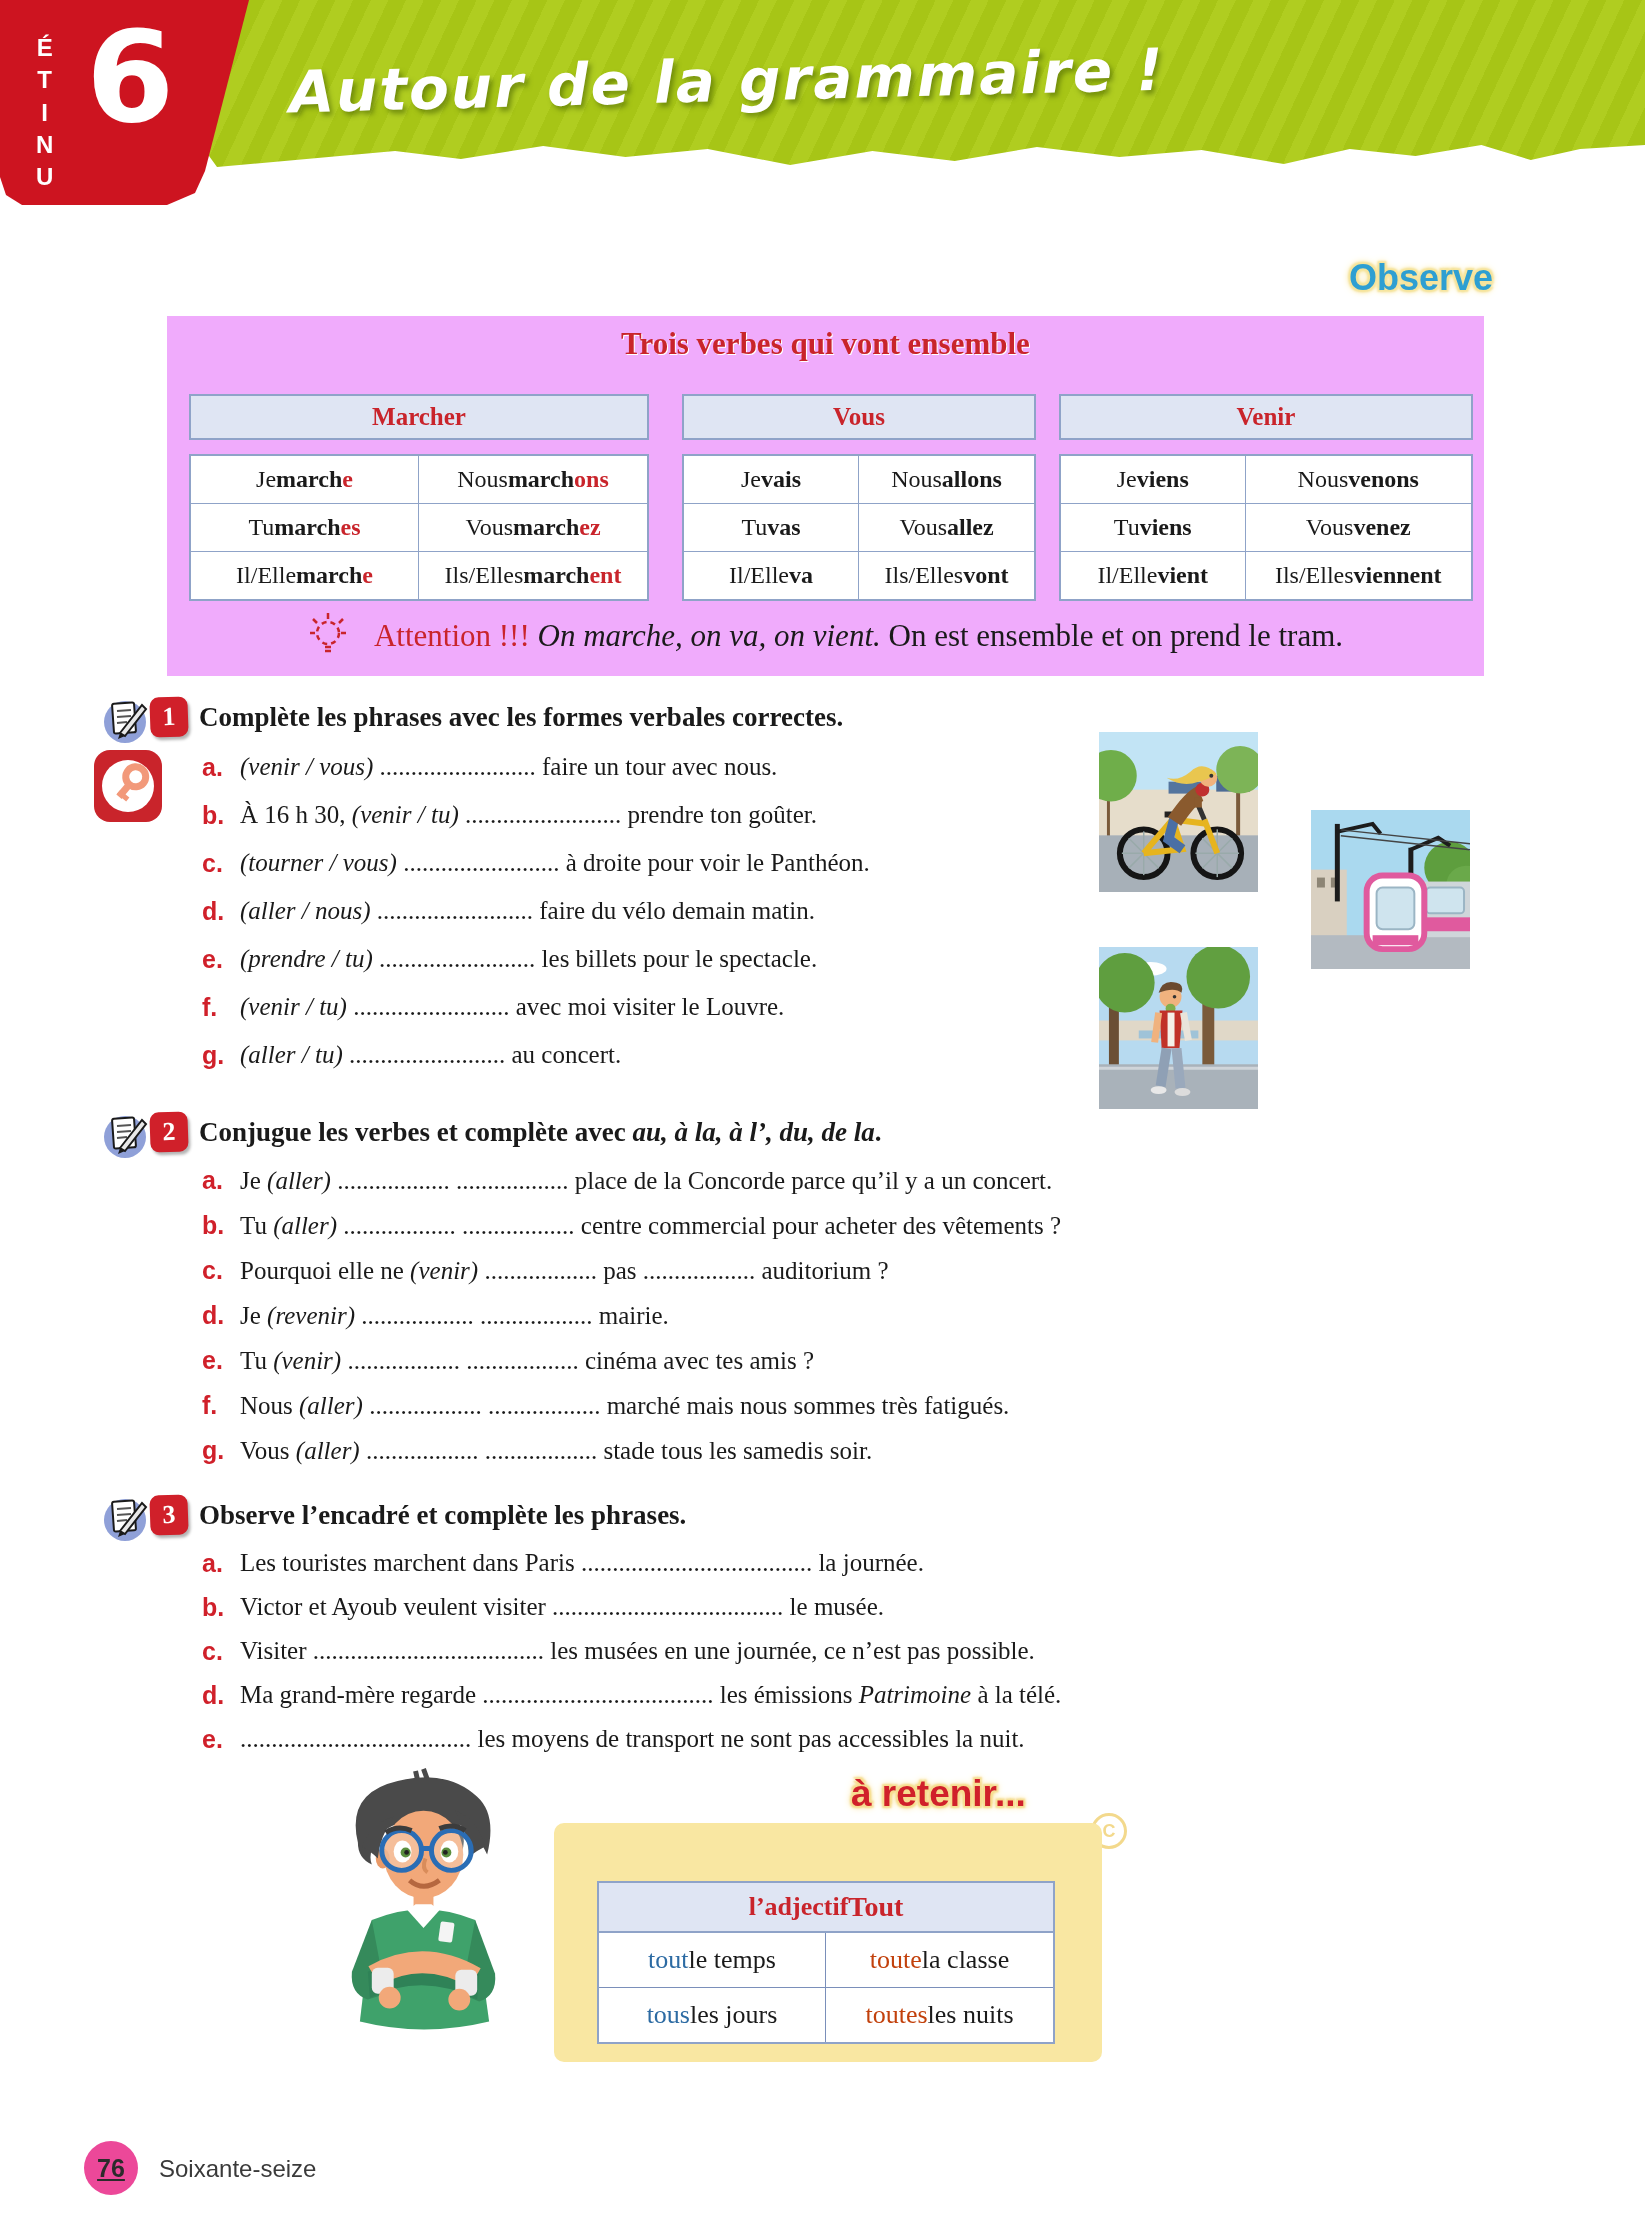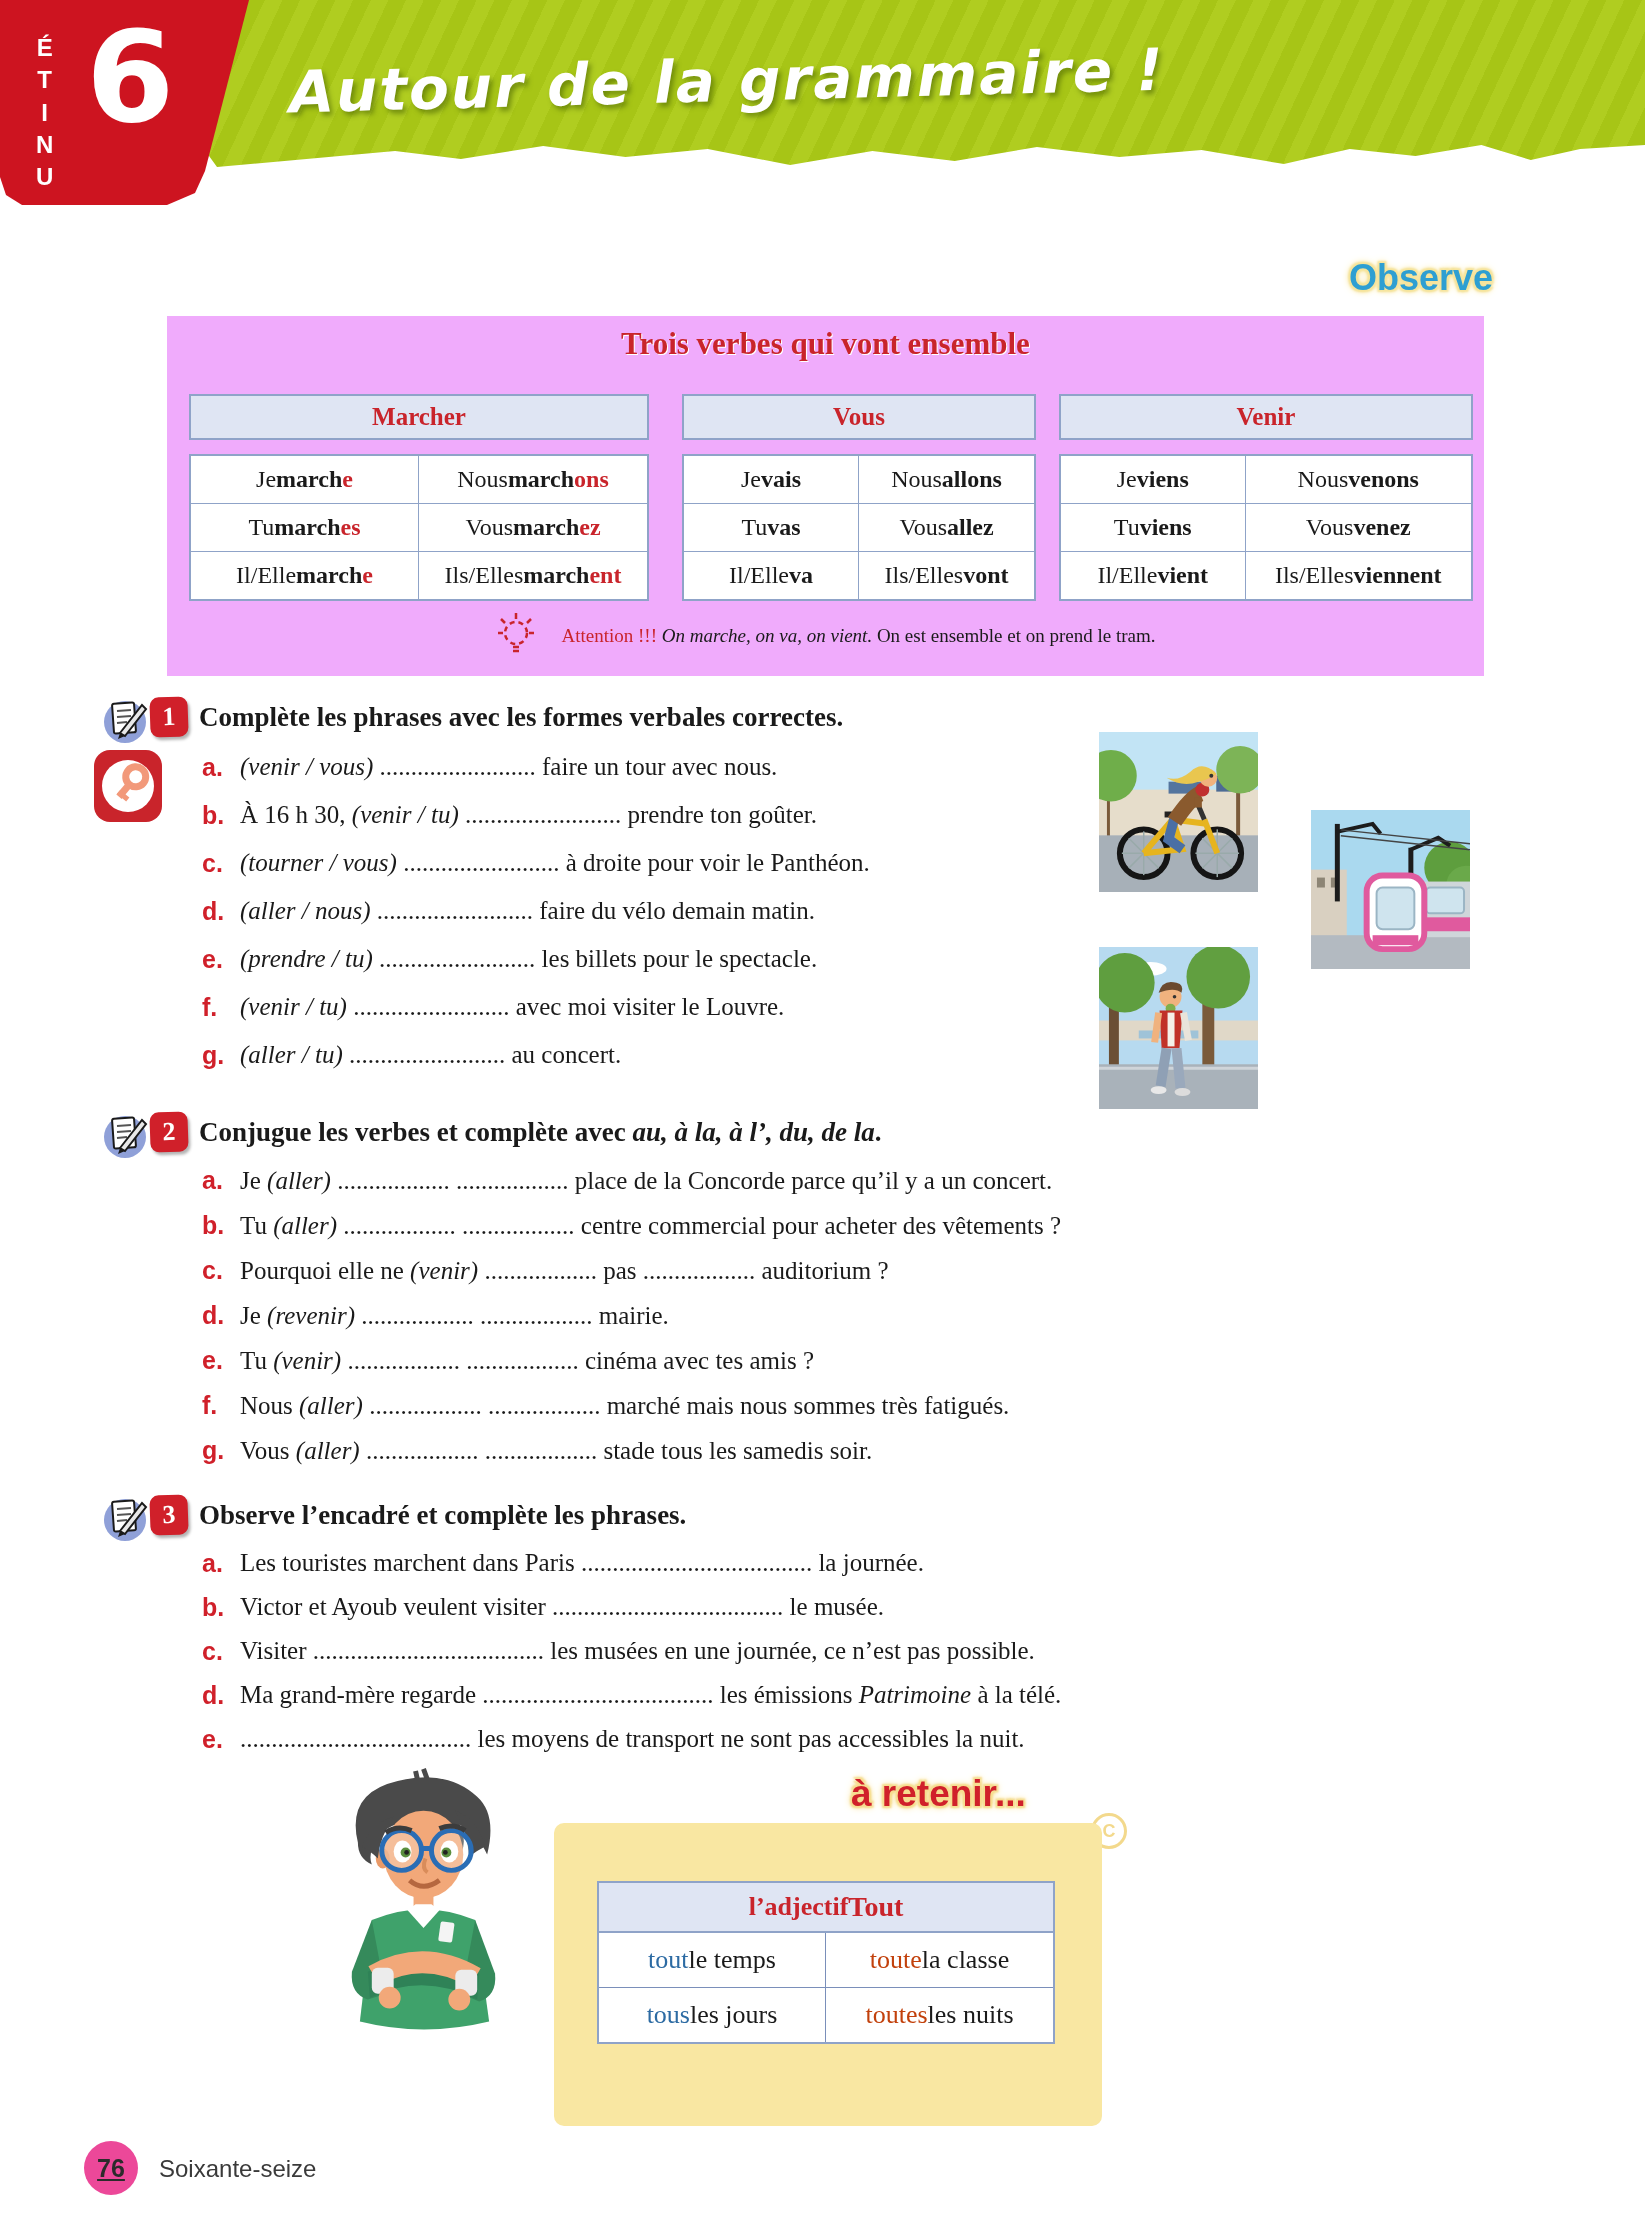--- a/index.html
+++ b/index.html
@@ -39,21 +39,21 @@
   .conj-body{border:2px solid #8fa3c8;display:grid;grid-template-columns:50% 50%;background:#fff;}
   #conj3 .conj-body{grid-template-columns:45% 55%;}
   .conj-cell{height:47px;display:flex;align-items:center;justify-content:center;
     font-size:24px;background:#fff;border:0 solid #8fa3c8;white-space:nowrap;}
   .conj-cell:nth-child(odd){border-right-width:1.5px;}
   .conj-cell:nth-child(-n+4){border-bottom-width:1.5px;}
   .cj-stem{font-weight:700;}
   .cj-end{font-weight:700;color:#c9242b;}
   #attention-row{position:absolute;left:0;top:295px;width:100%;display:flex;
     align-items:center;justify-content:center;gap:26px;}
-  #attention-text{font-size:19px;white-space:nowrap;}
+  #attention-text{font-size:31px;white-space:nowrap;}
 
   
   .sg-n{}
   .sg-i{font-style:italic;}
   .sg-b{font-weight:700;}
   .sg-bi{font-weight:700;font-style:italic;}
   .sg-r{color:#c9242b;}
   .sg-rb{color:#c9242b;font-weight:700;}
   .sg-rb2{color:#c9242b;font-weight:700;font-size:28px;}
 
@@ -82,21 +82,21 @@
   .illus{position:absolute;}
   #img-cyclist{left:1099px;top:732px;width:159px;height:160px;}
   #img-tram{left:1311px;top:810px;width:159px;height:159px;}
   #img-walker{left:1099px;top:947px;width:159px;height:162px;}
   #img-boy{left:328px;top:1763px;width:191px;height:343px;}
 
   
   #retenir-label{position:absolute;left:851px;top:1773px;
     font-family:"Liberation Sans",sans-serif;font-weight:700;font-size:37px;color:#d0202a;
     text-shadow:0 0 6px #f6dd8f,0 0 10px #f6dd8f,2px 2px 2px #f6dd8f,-2px -2px 2px #f6dd8f,2px -2px 2px #f6dd8f,-2px 2px 2px #f6dd8f;}
-  #retenir-box{position:absolute;left:554px;top:1823px;width:548px;height:303px;
+  #retenir-box{position:absolute;left:554px;top:1823px;width:548px;height:239px;
     background:#f9e7a2;border-radius:10px;}
   #swirl-icon{position:absolute;left:1091px;top:1813px;width:30px;height:30px;border-radius:50%;
     border:3px solid #f3d98c;color:#f3d98c;font-family:"Liberation Sans",sans-serif;font-weight:700;
     font-size:18px;display:flex;align-items:center;justify-content:center;background:transparent;}
   #tout-table{position:absolute;left:43px;top:58px;width:458px;}
   #tout-title{height:48px;background:#dfe5f3;border:2px solid #8fa3c8;display:flex;
     align-items:center;justify-content:center;font-size:26px;}
   #tout-rows{border:2px solid #8fa3c8;border-top:0;display:grid;grid-template-columns:50% 50%;background:#fff;}
   .tout-cell{height:54px;display:flex;align-items:center;justify-content:center;font-size:26px;
     border:0 solid #7a8fba;background:#fff;white-space:nowrap;}

